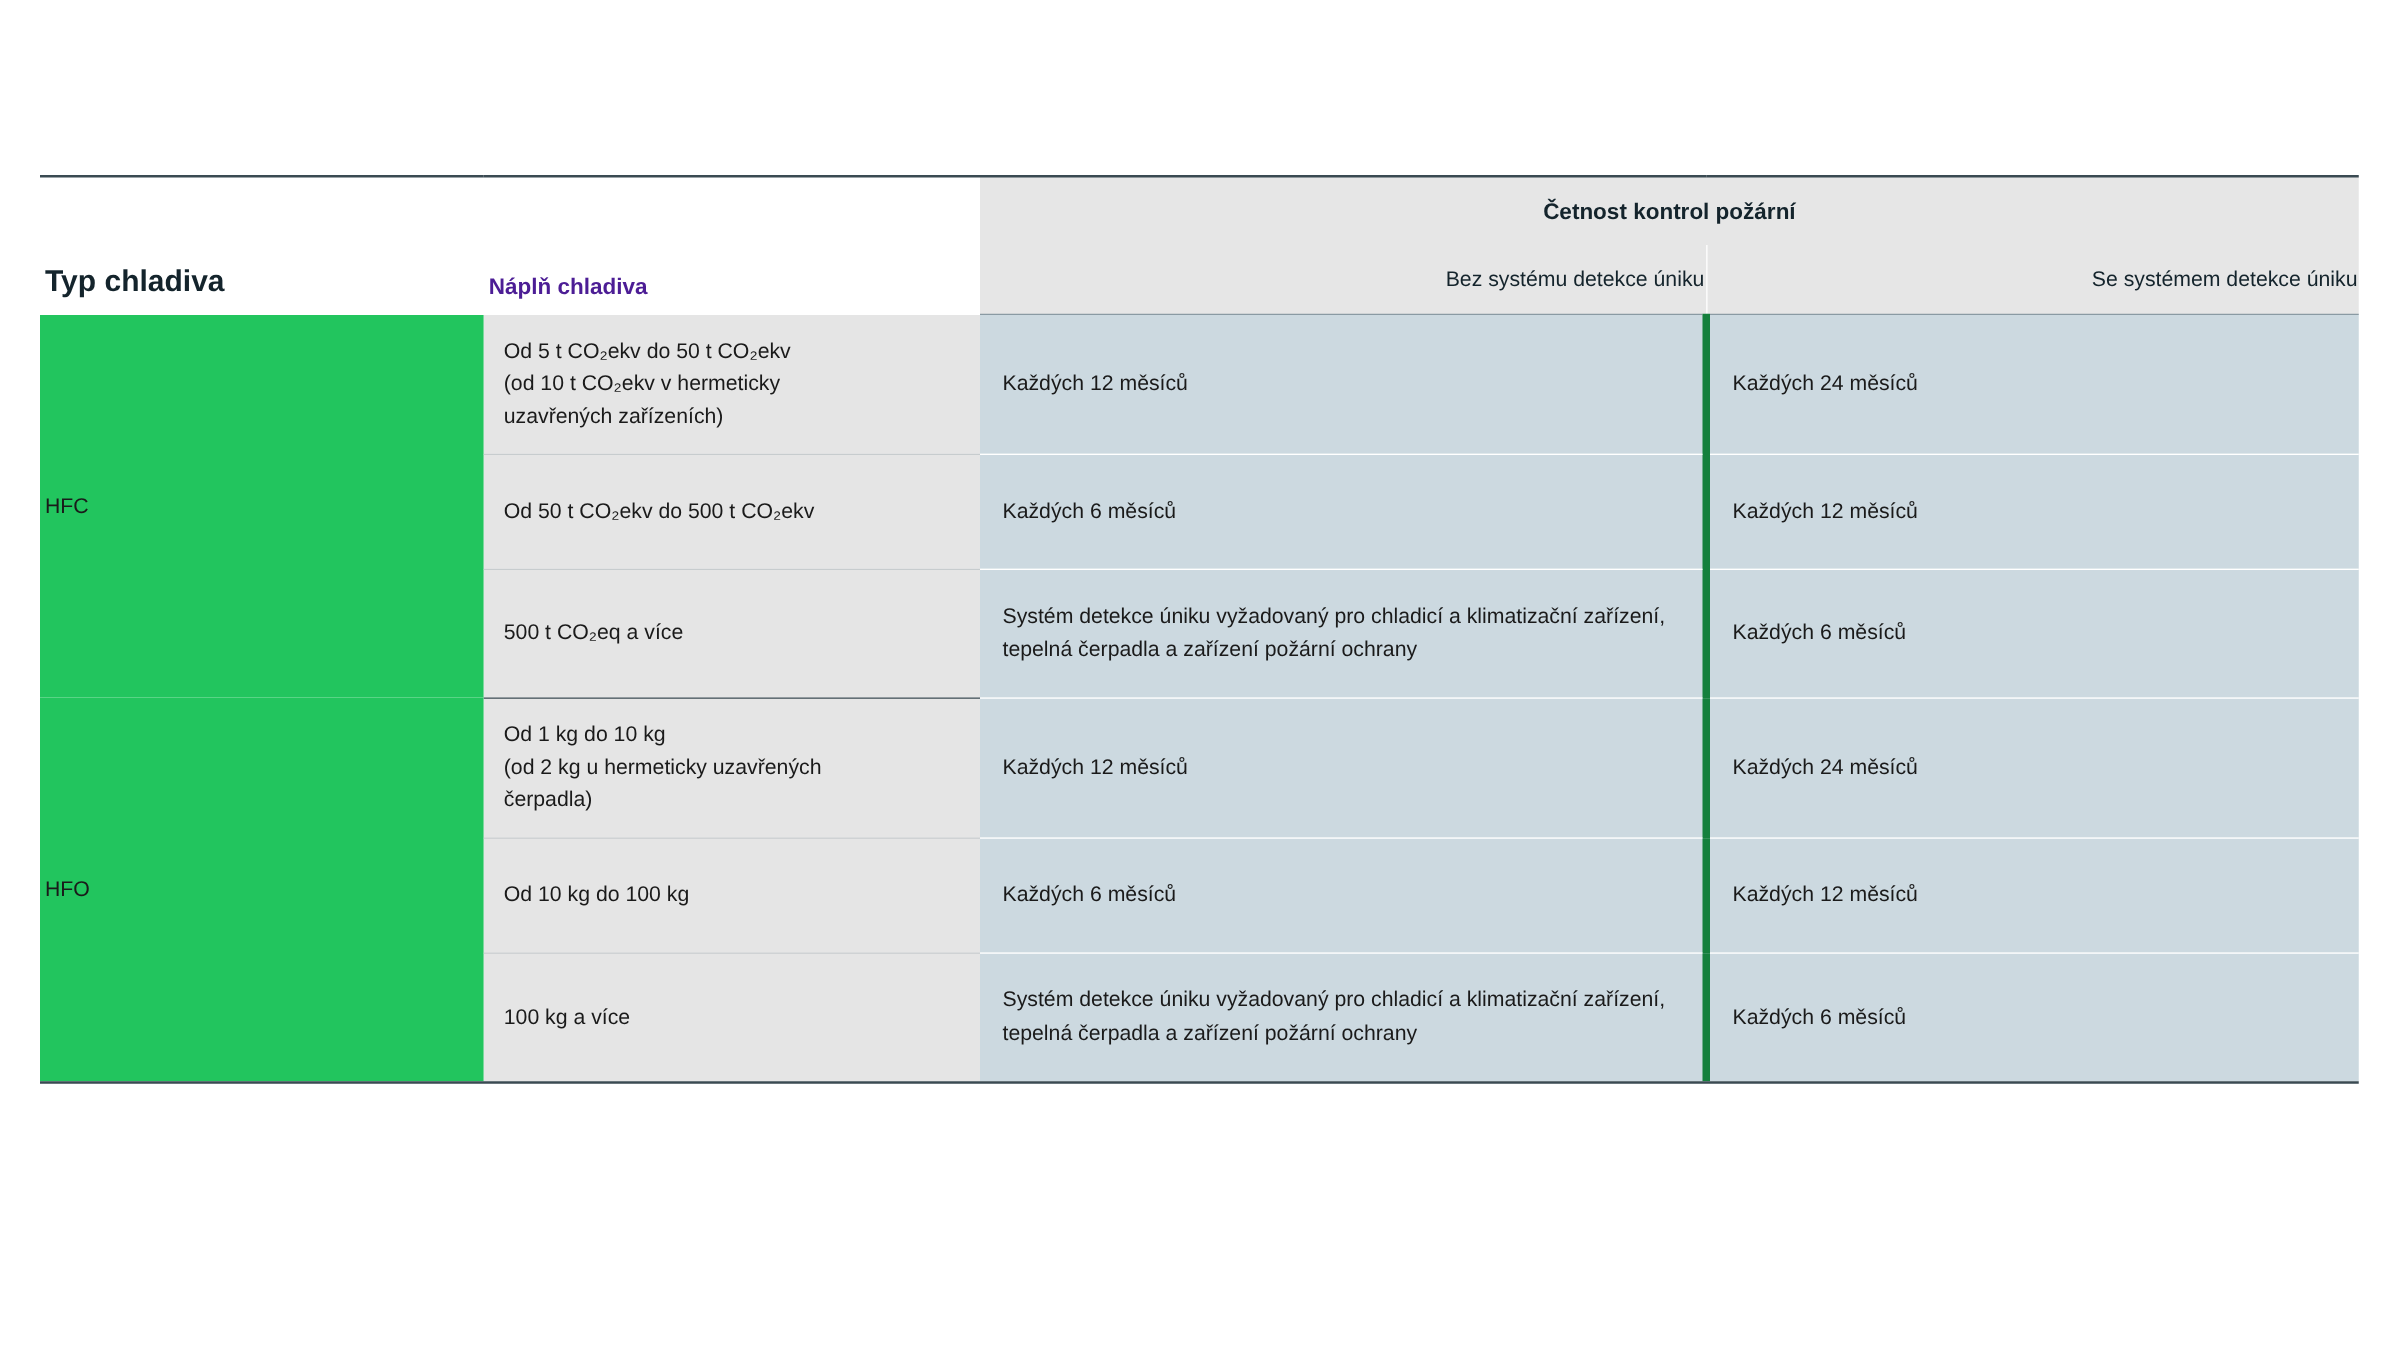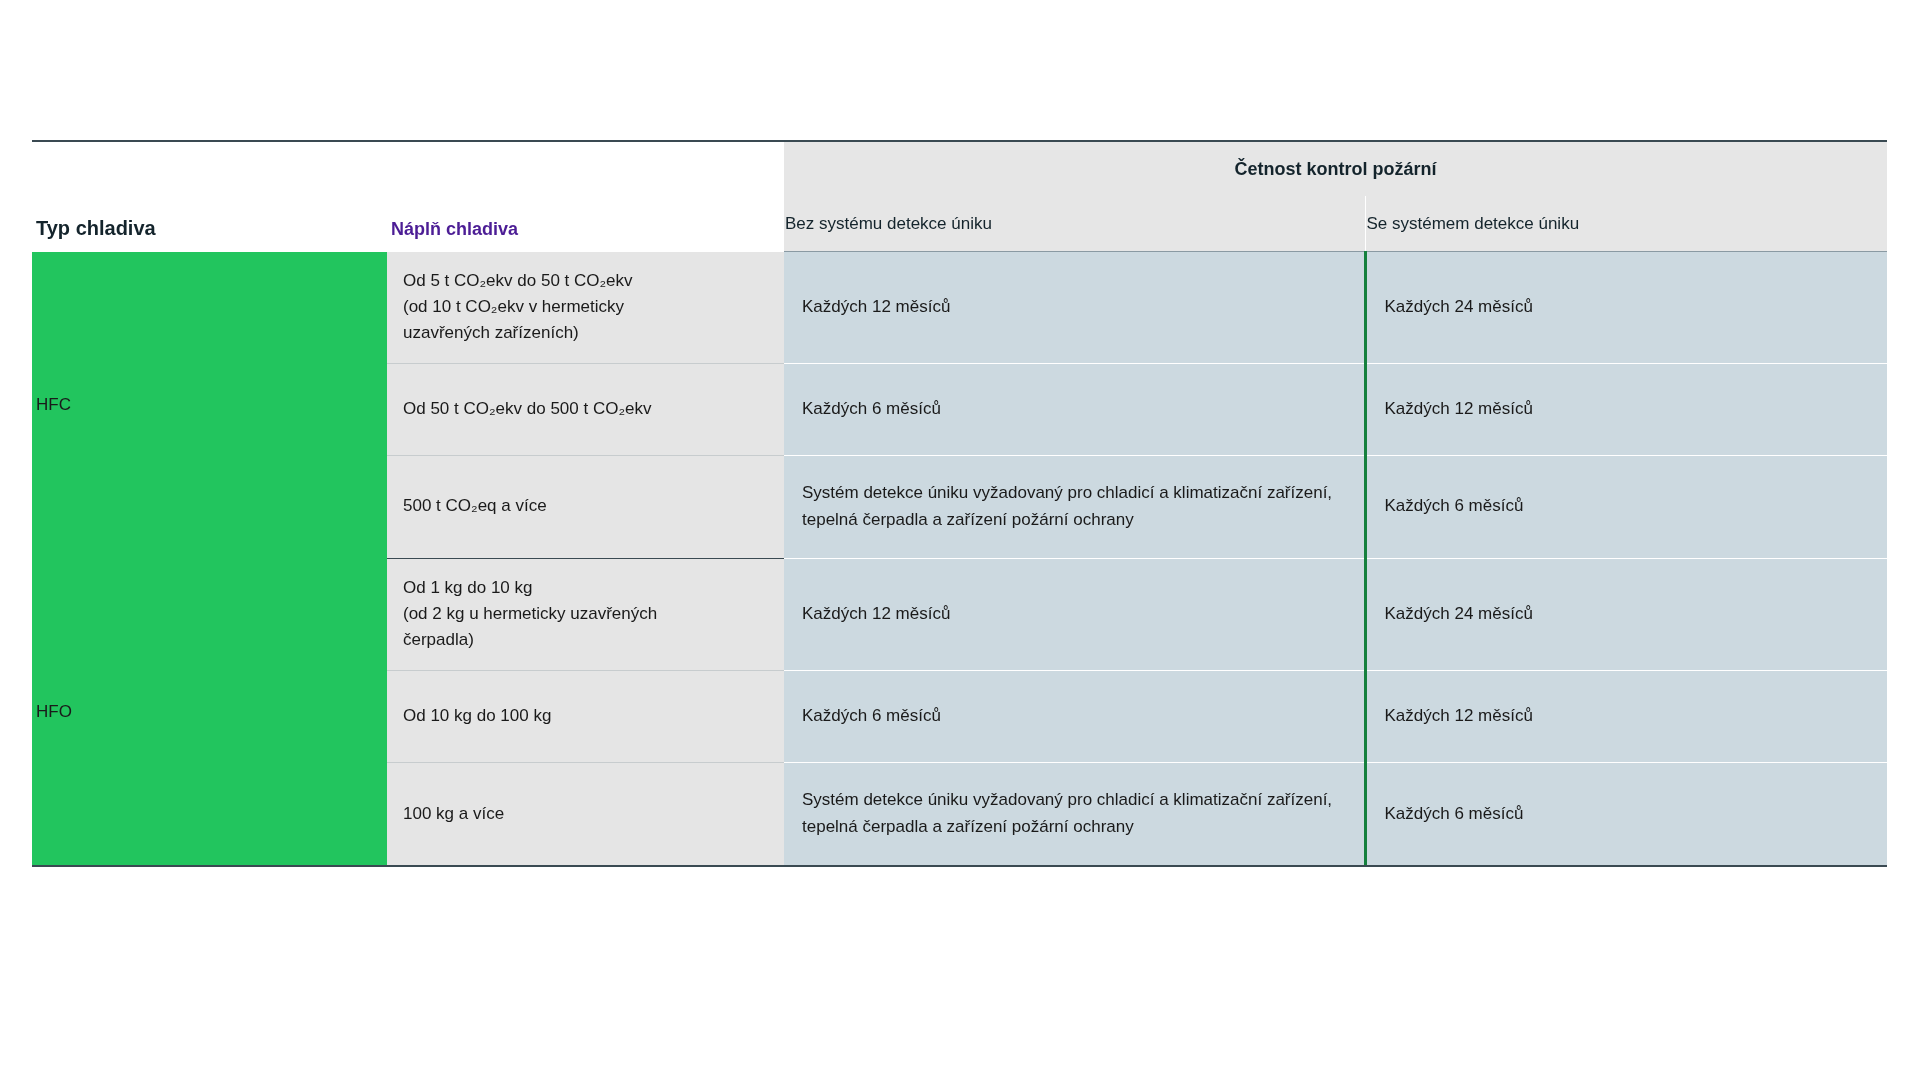--- a/index.html
+++ b/index.html
@@ -43,21 +43,21 @@
     border-top: 2px solid #3a4a52;
     background: #e6e6e6;
     text-align: center;
     font-weight: bold;
     font-size: 18px;
     height: 52px;
     color: #14242c;
   }
   .hdr-sub {
     background: #e6e6e6;
-    text-align: left;
+    text-align: right;
     font-size: 17px;
     height: 53px;
     color: #14242c;
     border-bottom: 1px solid #8a9aa3;
   }
 
   
   td.type-cell {
     background: #22c55e;
     font-size: 17px;
@@ -79,21 +79,21 @@
   td.freq-cell {
     background: #ccd9e0;
     text-align: left;
     vertical-align: middle;
     padding: 16px 18px;
     line-height: 1.55;
     border-bottom: 1px solid #ffffff;
   }
   td.freq-cell.group-end { border-bottom: 1px solid #ffffff; }
   td.det-cell {
-    border-left: 3px solid #15803d;
+    border-left: 6px solid #15803d;
   }
   .row-h1 { height: 108px; }
   .row-h2 { height: 92px; margin-top: 36px; }
   .row-h3 { height: 103px; }
 
   .final-rule {
     position: absolute;
     left: 32px;
     width: 1855px;
     height: 2px;
@@ -108,21 +108,21 @@
   <table class="leak-table">
     <colgroup>
       <col class="c-type">
       <col class="c-charge">
       <col class="c-nodet">
       <col class="c-det">
     </colgroup>
     <thead>
       <tr>
         <td class="hdr-top-blank" rowspan="2">
-          <div class="hdr-left-label-inner" style="font-weight:bold;font-size:20px;color:#14242c;padding-left:4px;padding-top:38px;">Typ chladiva</div>
+          <div class="hdr-left-label-inner" style="font-weight:bold;font-size:24px;color:#14242c;padding-left:4px;padding-top:38px;">Typ chladiva</div>
         </td>
         <td class="hdr-top-blank" rowspan="2">
           <div class="hdr-left-label-inner" style="font-weight:bold;font-size:18px;color:#4c1d95;padding-left:4px;padding-top:38px;">Náplň chladiva</div>
         </td>
         <td class="hdr-group" colspan="2">Četnost kontrol požární</td>
       </tr>
       <tr>
         <td class="hdr-sub">Bez systému detekce úniku</td>
         <td class="hdr-sub det-sub" style="border-left:1px solid #ffffff;">Se systémem detekce úniku</td>
       </tr>

